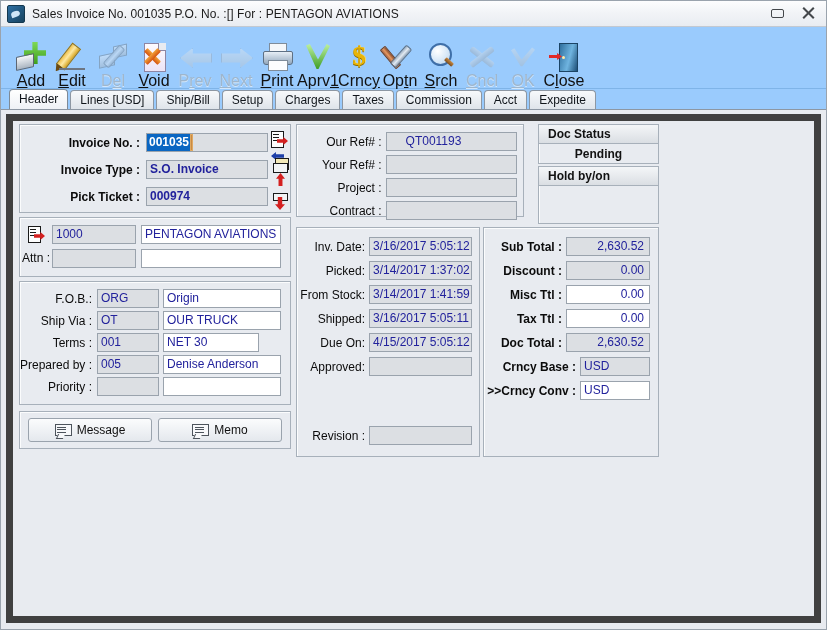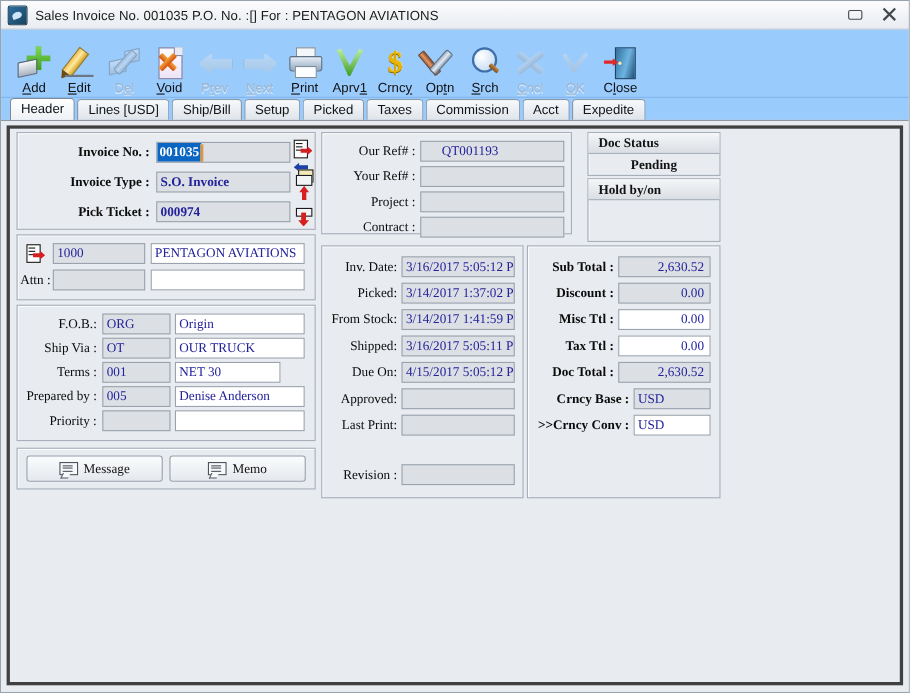--- a/index.html
+++ b/index.html
@@ -55,21 +55,21 @@
     border-bottom:1px solid #7fb4e8;
     display:flex;align-items:flex-end;padding:0 0 1px 10px;box-sizing:border-box;
     position:relative;
   }
   .tb-item{
     width:40px;height:58px;display:flex;flex-direction:column;align-items:center;
     justify-content:flex-end;margin-right:1px;cursor:default;
   }
   .tb-icon{width:32px;height:32px;position:relative;margin-bottom:1px;}
   .tb-label{
-    font-size:12px;color:#111;line-height:13px;white-space:nowrap;
+    font-size:16px;color:#111;line-height:13px;white-space:nowrap;
   }
   .tb-item.disabled .tb-label{color:#9fb6cc;text-shadow:0 1px 0 #d3e7fb;}
   .tb-item.disabled .tb-icon{opacity:.42;filter:grayscale(70%);}
   .tb-label u{text-decoration:underline;}
 
   
   .ic-add:before{content:"";position:absolute;left:9px;top:1px;width:22px;height:22px;
     background:
       linear-gradient(#7ed957,#3f9e1c) padding-box;
     clip-path:polygon(38% 0,62% 0,62% 38%,100% 38%,100% 62%,62% 62%,62% 100%,38% 100%,38% 62%,0 62%,0 38%,38% 38%);
@@ -156,21 +156,21 @@
   }
 
   
   .client{
     flex:1 1 auto;position:relative;background:#e8ebf0;
     border-top:1px solid #8d97a3;
     padding:6px;box-sizing:border-box;
   }
   .outer-frame{
     position:absolute;left:5px;top:4px;right:5px;bottom:6px;
-    border:3px solid #404040;background:#e8ebf0;box-sizing:border-box;font-family:Liberation Serif, serif;
+    border:7px solid #404040;background:#e8ebf0;box-sizing:border-box;
   }
   .group{
     position:absolute;background:#e8ebf0;
     border:1px solid #a7b0ba;box-sizing:border-box;
     box-shadow:inset 1px 1px 0 #fbfcfd;
   }
   
   #g-invoice{left:6px;top:3px;width:272px;height:89px;}
   #g-cust   {left:6px;top:96px;width:272px;height:60px;}
   #g-ship   {left:6px;top:160px;width:272px;height:124px;}
@@ -377,21 +377,21 @@
       </div>
       <div class="tb-label">C<u>l</u>ose</div>
     </div>
   </div>
 
   <div class="tabstrip">
     <div class="tab active">Header</div>
     <div class="tab">Lines [USD]</div>
     <div class="tab">Ship/Bill</div>
     <div class="tab">Setup</div>
-    <div class="tab">Picked</div>
+    <div class="tab">Charges</div>
     <div class="tab">Taxes</div>
     <div class="tab">Commission</div>
     <div class="tab">Acct</div>
     <div class="tab">Expedite</div>
   </div>
 
   <div class="client">
     <div class="outer-frame">
 
       <div class="group" id="g-invoice">
@@ -519,24 +519,20 @@
           <div class="fld ro" style="width:103px;margin-left:4px;">3/16/2017 5:05:11 PM</div>
         </div>
         <div class="row" style="left:0;top:105px;width:178px;">
           <div class="lbl" style="width:68px;">Due On:</div>
           <div class="fld ro" style="width:103px;margin-left:4px;">4/15/2017 5:05:12 PM</div>
         </div>
         <div class="row" style="left:0;top:129px;width:178px;">
           <div class="lbl" style="width:68px;">Approved:</div>
           <div class="fld ro" style="width:103px;margin-left:4px;"></div>
         </div>
-        <div class="row" style="left:0;top:153px;width:178px;">
-          <div class="lbl" style="width:68px;">Last Print:</div>
-          <div class="fld ro" style="width:103px;margin-left:4px;"></div>
-        </div>
         <div class="row" style="left:0;top:198px;width:178px;">
           <div class="lbl" style="width:68px;">Revision :</div>
           <div class="fld ro" style="width:103px;margin-left:4px;"></div>
         </div>
       </div>
 
       <div class="group" id="g-totals">
         <div class="row" style="left:0;top:9px;width:172px;">
           <div class="lbl bold" style="width:78px;">Sub Total :</div>
           <div class="fld ro num" style="width:84px;margin-left:4px;">2,630.52</div>

